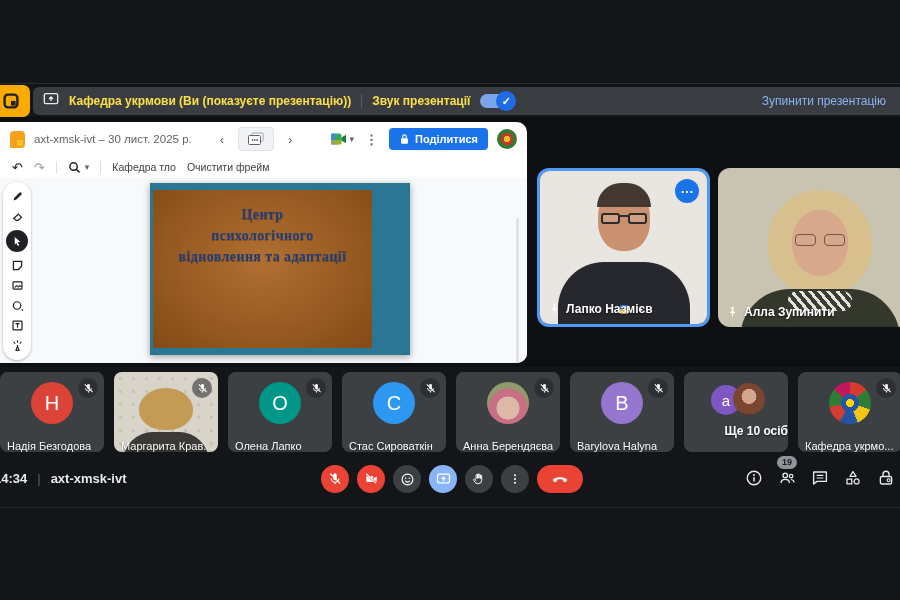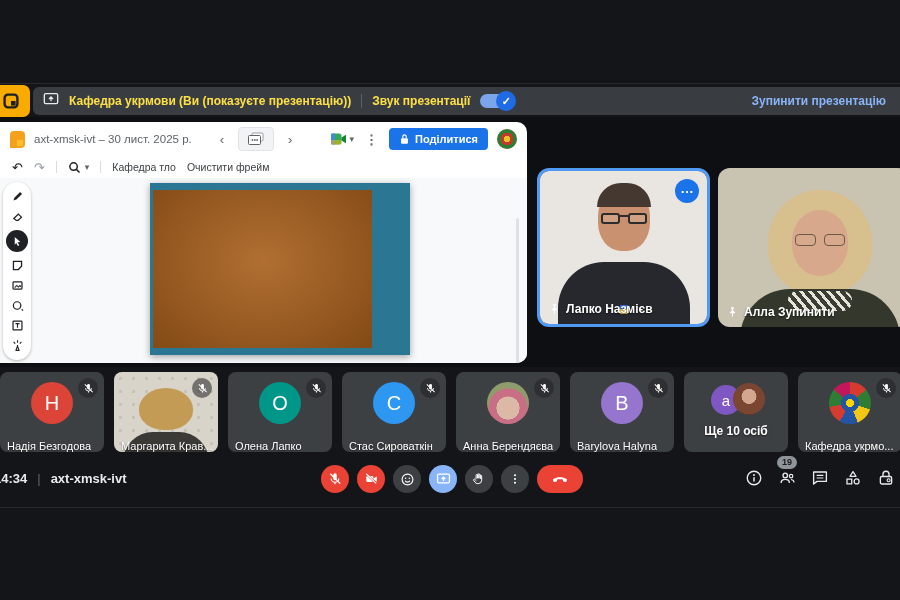--- a/index.html
+++ b/index.html
@@ -10,21 +10,21 @@
   
   .hr-top { position:absolute; left:0; top:83px; width:900px; height:1px; background:#3a3d42; opacity:.55; }
   .banner-row { position:absolute; left:0; top:85px; width:900px; height:32px; }
   .jam-badge { position:absolute; left:-8px; top:0; width:38px; height:32px; background:#f9ab00; border-radius:7px;
                display:flex; align-items:center; justify-content:center; }
   .banner-strip { position:absolute; left:33px; right:0; top:2px; height:28px; background:#393c41;
                   border-radius:6px 0 0 6px; display:flex; align-items:center; gap:10px; padding:0 14px 0 10px; }
   .banner-txt { color:#fde047; font-size:12px; font-weight:700; white-space:nowrap; }
   .banner-div { width:1px; height:14px; background:#5b5e63; }
   .spacer { flex:1; }
-  .stop-btn { color:#8ab4f8; font-size:12px; font-weight:700; white-space:nowrap; cursor:pointer; }
+  .stop-btn { color:#8ab4f8; font-size:12px; font-weight:400; white-space:nowrap; cursor:pointer; }
   .toggle { position:relative; width:34px; height:14px; border-radius:7px; background:#7ba4ea; }
   .toggle .thumb { position:absolute; right:-2px; top:-3px; width:20px; height:20px; border-radius:50%;
                    background:#1f6ae5; color:#fff; font-size:11px; font-weight:700;
                    display:flex; align-items:center; justify-content:center; }
 
   
   .share-stage { position:absolute; left:0; top:117px; width:900px; height:250px; background:#0e0f13; }
 
   
   .browser { position:absolute; left:0; top:122px; width:527px; height:241px; background:#fff;
@@ -110,21 +110,21 @@
 
   
   .strip { position:absolute; left:0; top:372px; width:910px; height:80px; display:flex; gap:10px; }
   .ptile { flex:0 0 auto; width:104px; height:80px; background:#3c4043; border-radius:8px; position:relative; overflow:hidden; }
   .mic-badge { position:absolute; top:6px; right:6px; width:20px; height:20px; border-radius:50%;
                background:rgba(32,33,36,.55); display:flex; align-items:center; justify-content:center; z-index:3; }
   .avatar { position:absolute; top:10px; left:50%; transform:translateX(-50%); width:42px; height:42px; border-radius:50%;
             color:#fff; font-size:20px; display:flex; align-items:center; justify-content:center; }
   .pname { position:absolute; left:7px; bottom:0; max-width:92px; color:#fff; font-size:11px; font-weight:400;
            white-space:nowrap; overflow:hidden; text-shadow:0 1px 2px rgba(0,0,0,.6); z-index:2; }
-  .pname.center { left:0; max-width:none; width:100%; text-align:center; bottom:14px; font-size:12px; font-weight:700; }
+  .pname.center { left:0; max-width:none; width:100%; text-align:right; bottom:14px; font-size:12px; font-weight:700; }
   .avatar.photo-anna { background:radial-gradient(circle at 50% 62%, #dcb9a6 0 34%, #c96f85 35% 58%, #8f9b6a 59% 78%, #b75f72 79%); }
   .avatar.wreath { background:
       radial-gradient(circle, #ffd500 0 13%, #2455a4 14% 30%, rgba(0,0,0,0) 31%),
       conic-gradient(#d63b2f 0 14%, #2e7d32 14% 30%, #f3c614 30% 44%, #2455a4 44% 58%, #d63b2f 58% 72%, #2e7d32 72% 86%, #c2185b 86% 100%); }
   .mvid { position:absolute; inset:0; background:#d8d4ca;
           background-image:radial-gradient(#c7c2b4 1.4px, rgba(0,0,0,0) 1.5px); background-size:13px 13px; }
   .m-hair { position:absolute; top:16px; left:50%; transform:translateX(-50%); width:54px; height:42px;
             background:#c39b55; border-radius:50% 50% 46% 46%; }
   .m-body { position:absolute; bottom:-14px; left:50%; transform:translateX(-50%); width:86px; height:34px;
             background:#3b3a37; border-radius:30px 30px 0 0; }
@@ -266,20 +266,25 @@
             <rect x="2.5" y="2.5" width="11" height="11" rx="1" fill="none" stroke="#202124" stroke-width="1.5"></rect>
             <path d="M5.5 5.7h5M8 5.7v5" stroke="#202124" stroke-width="1.4"></path>
           </svg>
         <svg width="13" height="13" viewBox="0 0 16 16">
             <path d="M8 1.5v3M3.2 3.6l2 2M12.8 3.6l-2 2M8 7.5c.3 3-1.8 4.4-1.8 6.5h3.6c0-2.1-2.1-3.5-1.8-6.5z" fill="none" stroke="#202124" stroke-width="1.4"></path>
           </svg>
       </div>
 
       <div class="slide">
         <div class="slide-inner">
+          <div class="s-title">
+            <div>Центр</div>
+            <div>психологічного</div>
+            <div>відновлення та адаптації</div>
+          </div>
         </div>
       </div>
       <div class="scrollbar"></div>
     </div>
   </div>
 
   <div class="vtile anton">
     <div class="v-bg-a">
       <div class="a-torso"></div>
       <div class="a-logo"></div>

